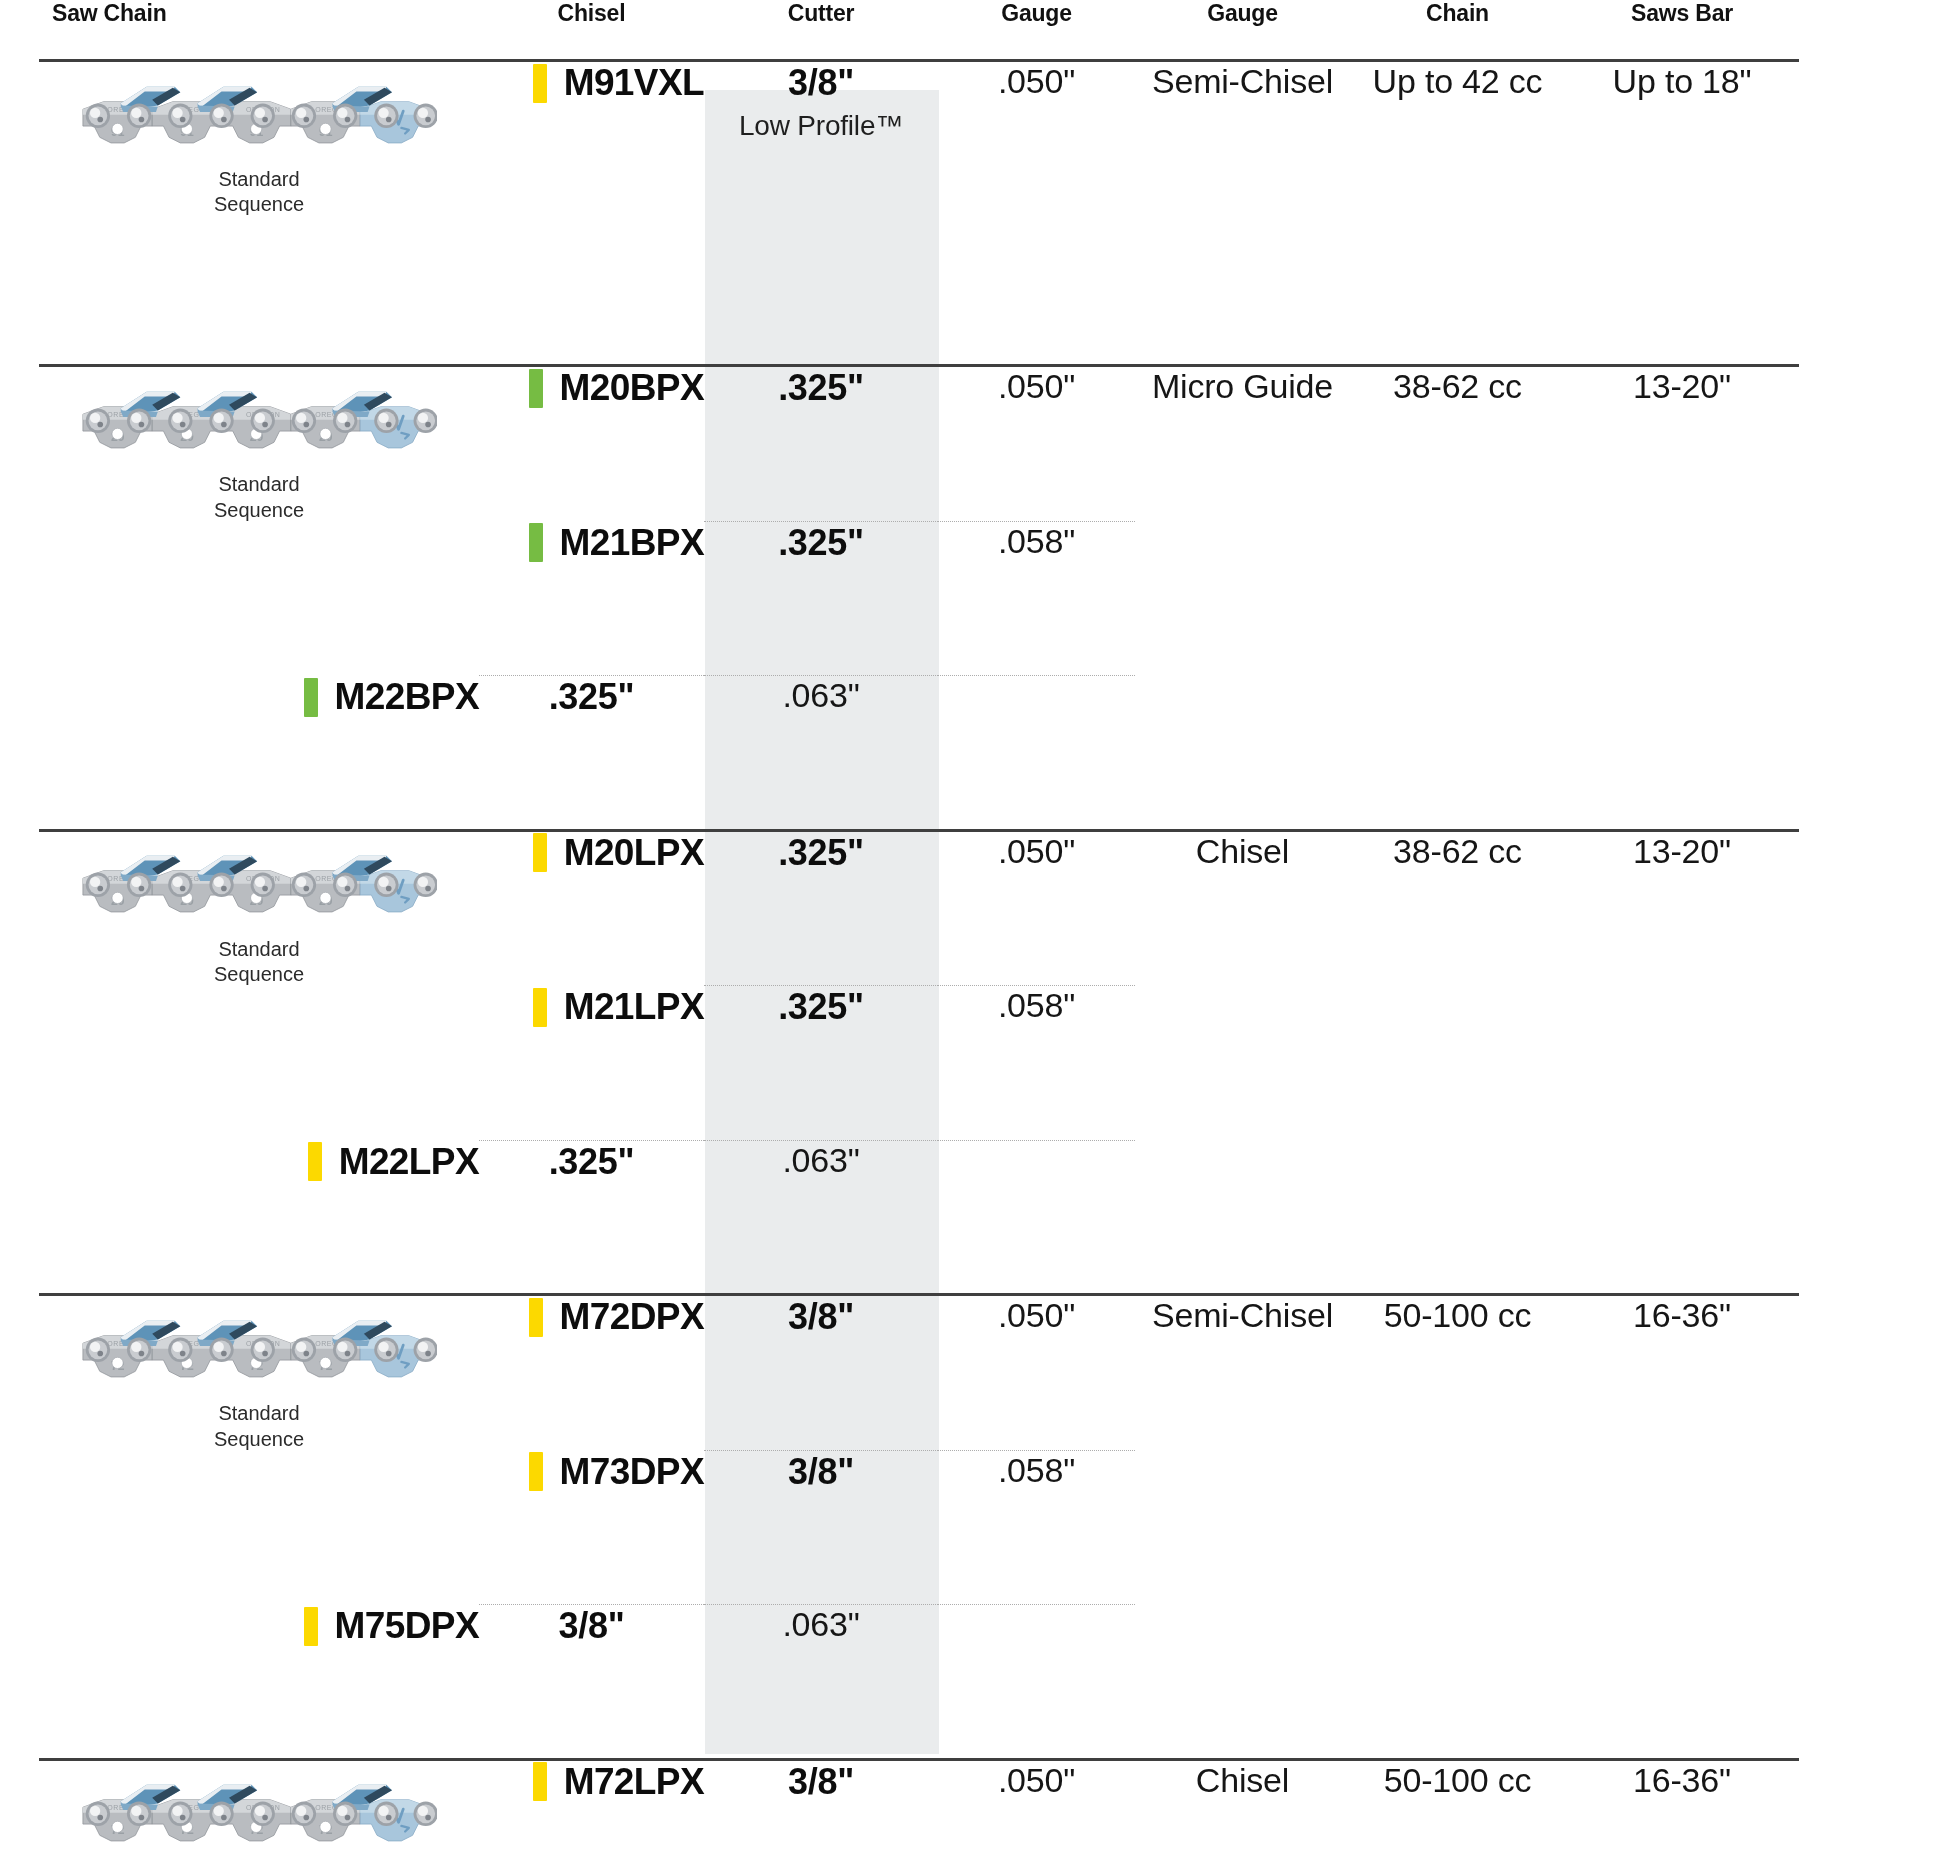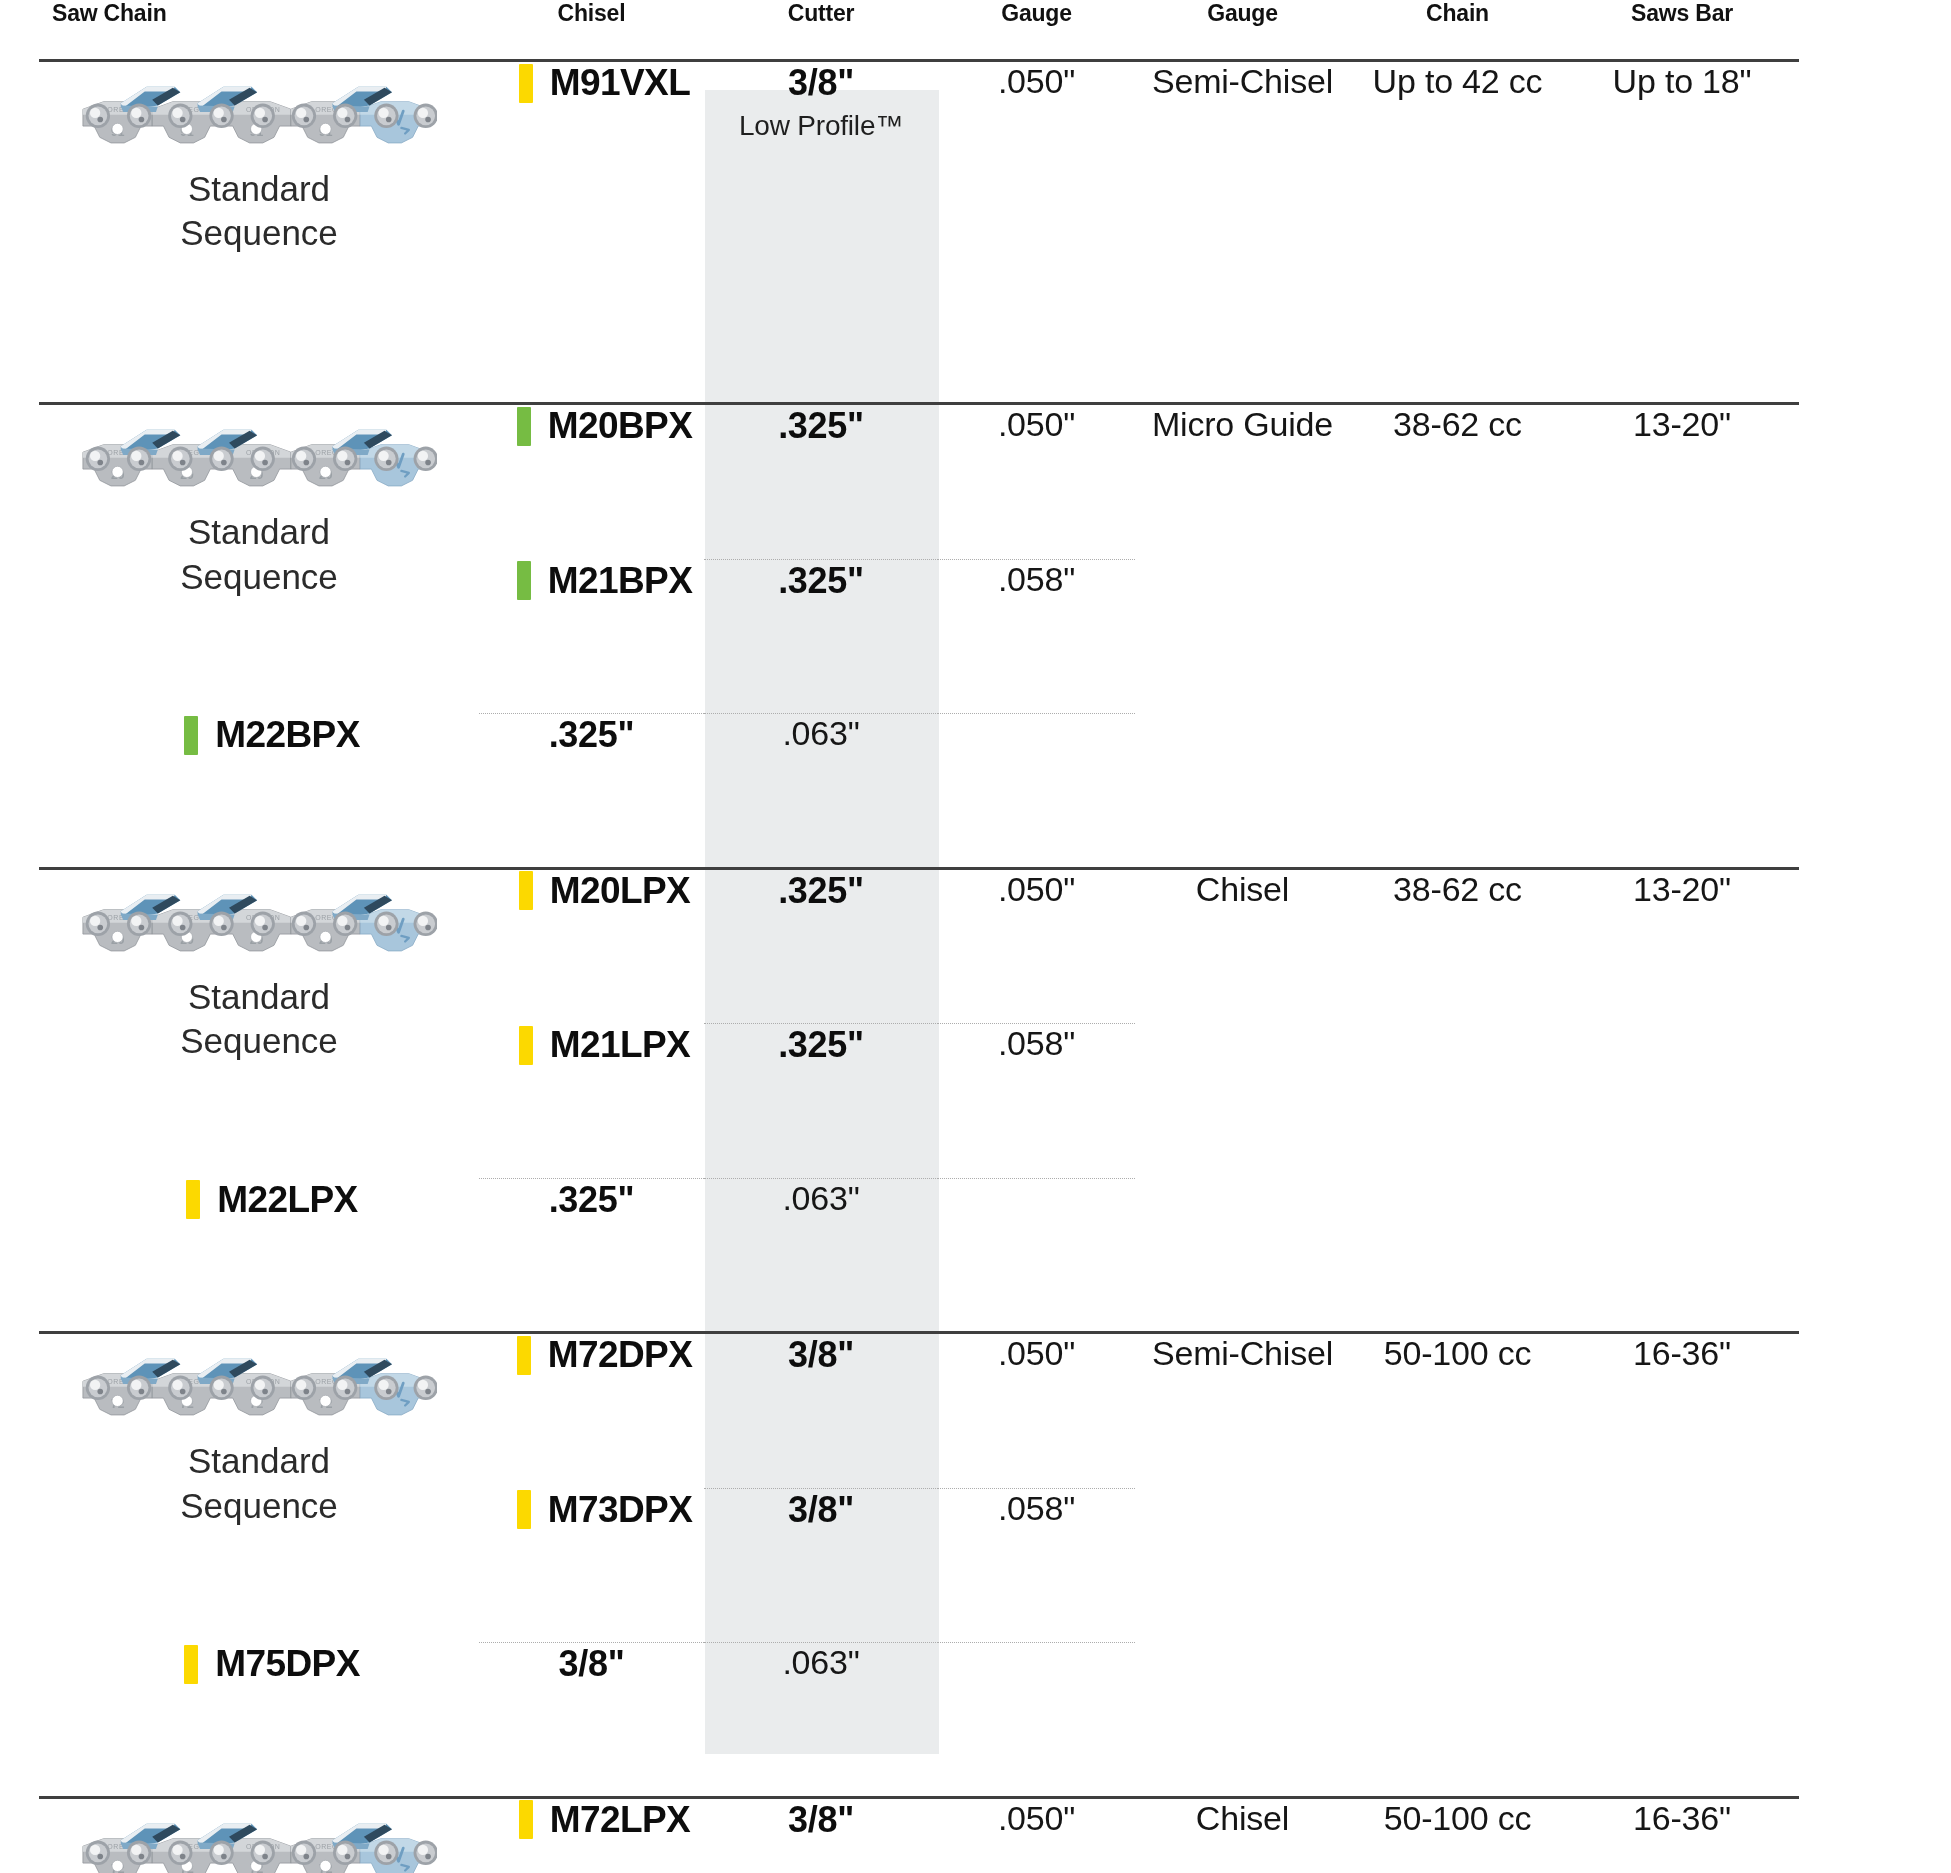--- a/index.html
+++ b/index.html
@@ -88,32 +88,32 @@
 
   
   td.imgcell {
     vertical-align: top;
     text-align: center;
     padding: 20.6px 0 0 0;
   }
   .chainwrap { width: 356px; margin: 0 auto; }
   .seqlabel {
     margin-top: 17px;
-    font-size: 35px;
+    font-size: 20px;
     line-height: 1.27;
     color: #2b2b2b;
     text-align: center;
     font-weight: 400;
   }
 
   
   .chain-name {
     display: flex;
     align-items: center;
-    justify-content: center;
+    justify-content: flex-end;
     gap: 17px;
     font-size: 37px;
     font-weight: 700;
     letter-spacing: -0.6px;
     color: #0d0d0d;
     padding-left: 26px;
     white-space: nowrap;
   }
   .swatch {
     display: inline-block;

